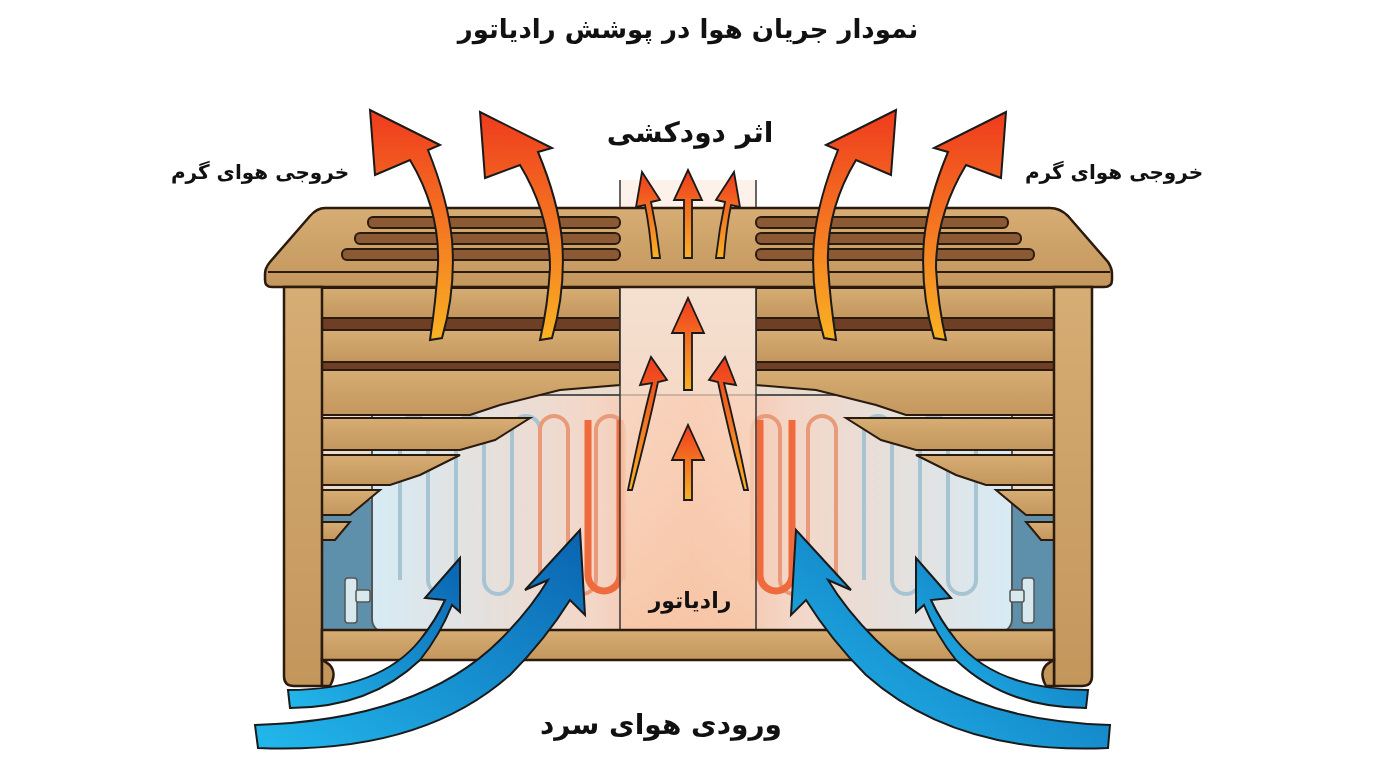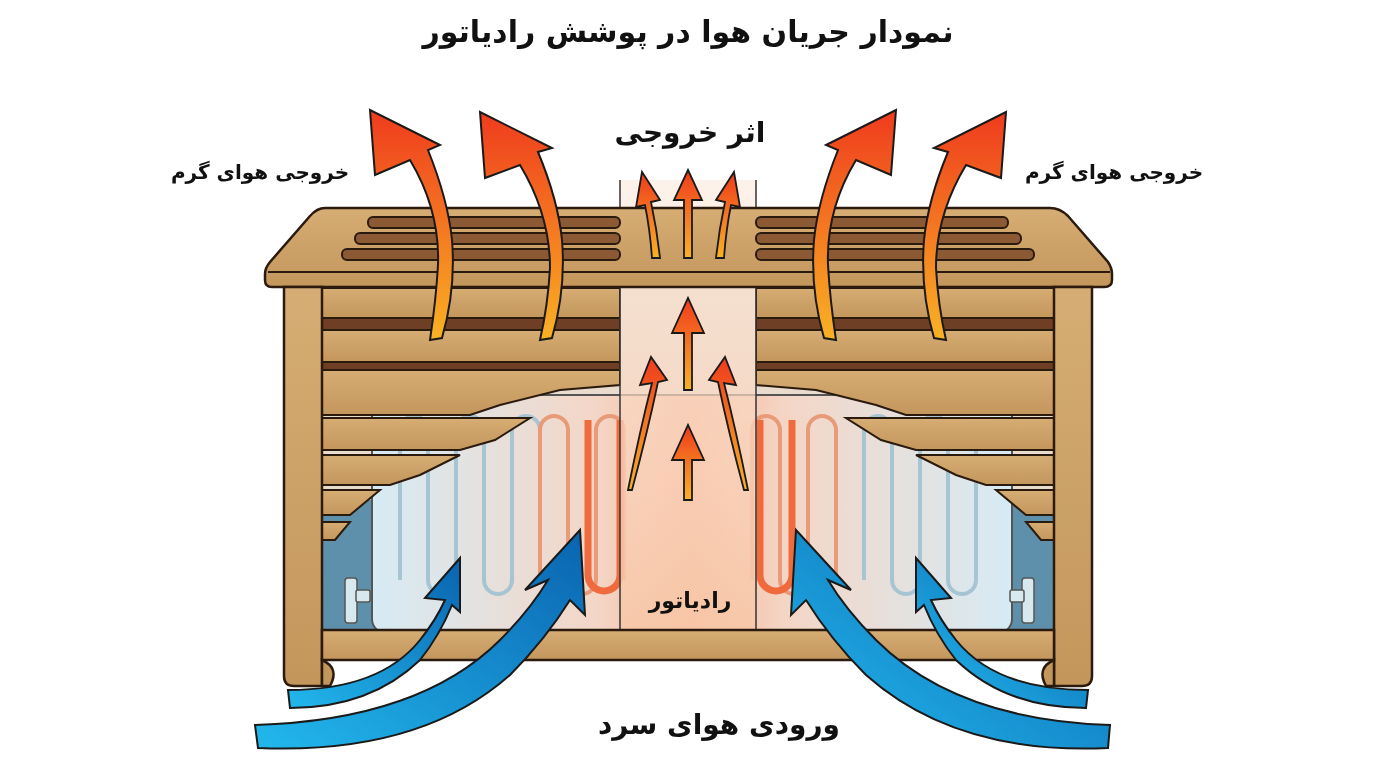--- a/index.html
+++ b/index.html
@@ -1,23 +1,23 @@
 <!DOCTYPE html>
 <html><head>
 <meta charset="utf-8">
 <style>
   html,body{margin:0;padding:0;background:#ffffff;}
   body{width:1376px;height:768px;overflow:hidden;position:relative;font-family:"DejaVu Sans",sans-serif;}
-  .title{position:absolute;left:0;top:14px;width:1376px;text-align:center;font-size:30px;font-weight:bold;color:#111;direction:rtl;}
+  .title{position:absolute;left:0;top:14px;width:1376px;text-align:center;font-size:26px;font-weight:bold;color:#111;direction:rtl;}
   .lbl{position:absolute;font-weight:bold;color:#111;direction:rtl;white-space:nowrap;}
   .lbl-chimney{left:600px;top:116px;width:180px;text-align:center;font-size:28px;}
   .lbl-warm-left{left:160px;top:160px;width:200px;text-align:center;font-size:20px;}
   .lbl-warm-right{left:1014px;top:160px;width:200px;text-align:center;font-size:20px;}
   .lbl-radiator{left:620px;top:588px;width:140px;text-align:center;font-size:22px;}
-  .lbl-cold{left:540px;top:708px;width:300px;text-align:right;font-size:28px;}
+  .lbl-cold{left:540px;top:708px;width:300px;text-align:left;font-size:28px;}
   svg{position:absolute;left:0;top:0;}
 </style>
 </head>
 <body>
 
 <svg width="1376" height="768" viewBox="0 0 1376 768">
   <defs>
     <linearGradient id="warmGrad" x1="0" y1="1" x2="0" y2="0">
       <stop offset="0" stop-color="#f9b224"></stop>
       <stop offset="1" stop-color="#ef3b1e"></stop>
@@ -139,17 +139,17 @@
 
   <g stroke="#1a1a1a" stroke-width="2" fill="url(#coldGrad)">
     <path d="M288 690 Q380 690 420 640 Q436 620 445 600 L425 598 L460 558 L460 612 L452 605 Q440 635 420 660 Q370 708 290 708 Z"></path>
     <path d="M255 725 Q420 720 500 640 Q530 610 548 580 L525 590 L580 530 L585 615 L570 600 Q545 640 510 675 Q420 755 258 748 Z"></path>
     <path d="M1088 690 Q996 690 956 640 Q940 620 931 600 L951 598 L916 558 L916 612 L924 605 Q936 635 956 660 Q1006 708 1086 708 Z"></path>
     <path d="M1110 725 Q956 720 876 640 Q846 610 828 580 L851 590 L796 530 L791 615 L806 600 Q831 640 866 675 Q956 755 1108 748 Z"></path>
   </g>
 </svg>
 
 <div class="title">نمودار جریان هوا در پوشش رادیاتور</div>
-<div class="lbl lbl-chimney">اثر خروجی</div>
+<div class="lbl lbl-chimney">اثر دودکشی</div>
 <div class="lbl lbl-warm-left">خروجی هوای گرم</div>
 <div class="lbl lbl-warm-right">خروجی هوای گرم</div>
 <div class="lbl lbl-radiator">رادیاتور</div>
 <div class="lbl lbl-cold">ورودی هوای سرد</div>
 
 </body></html>

